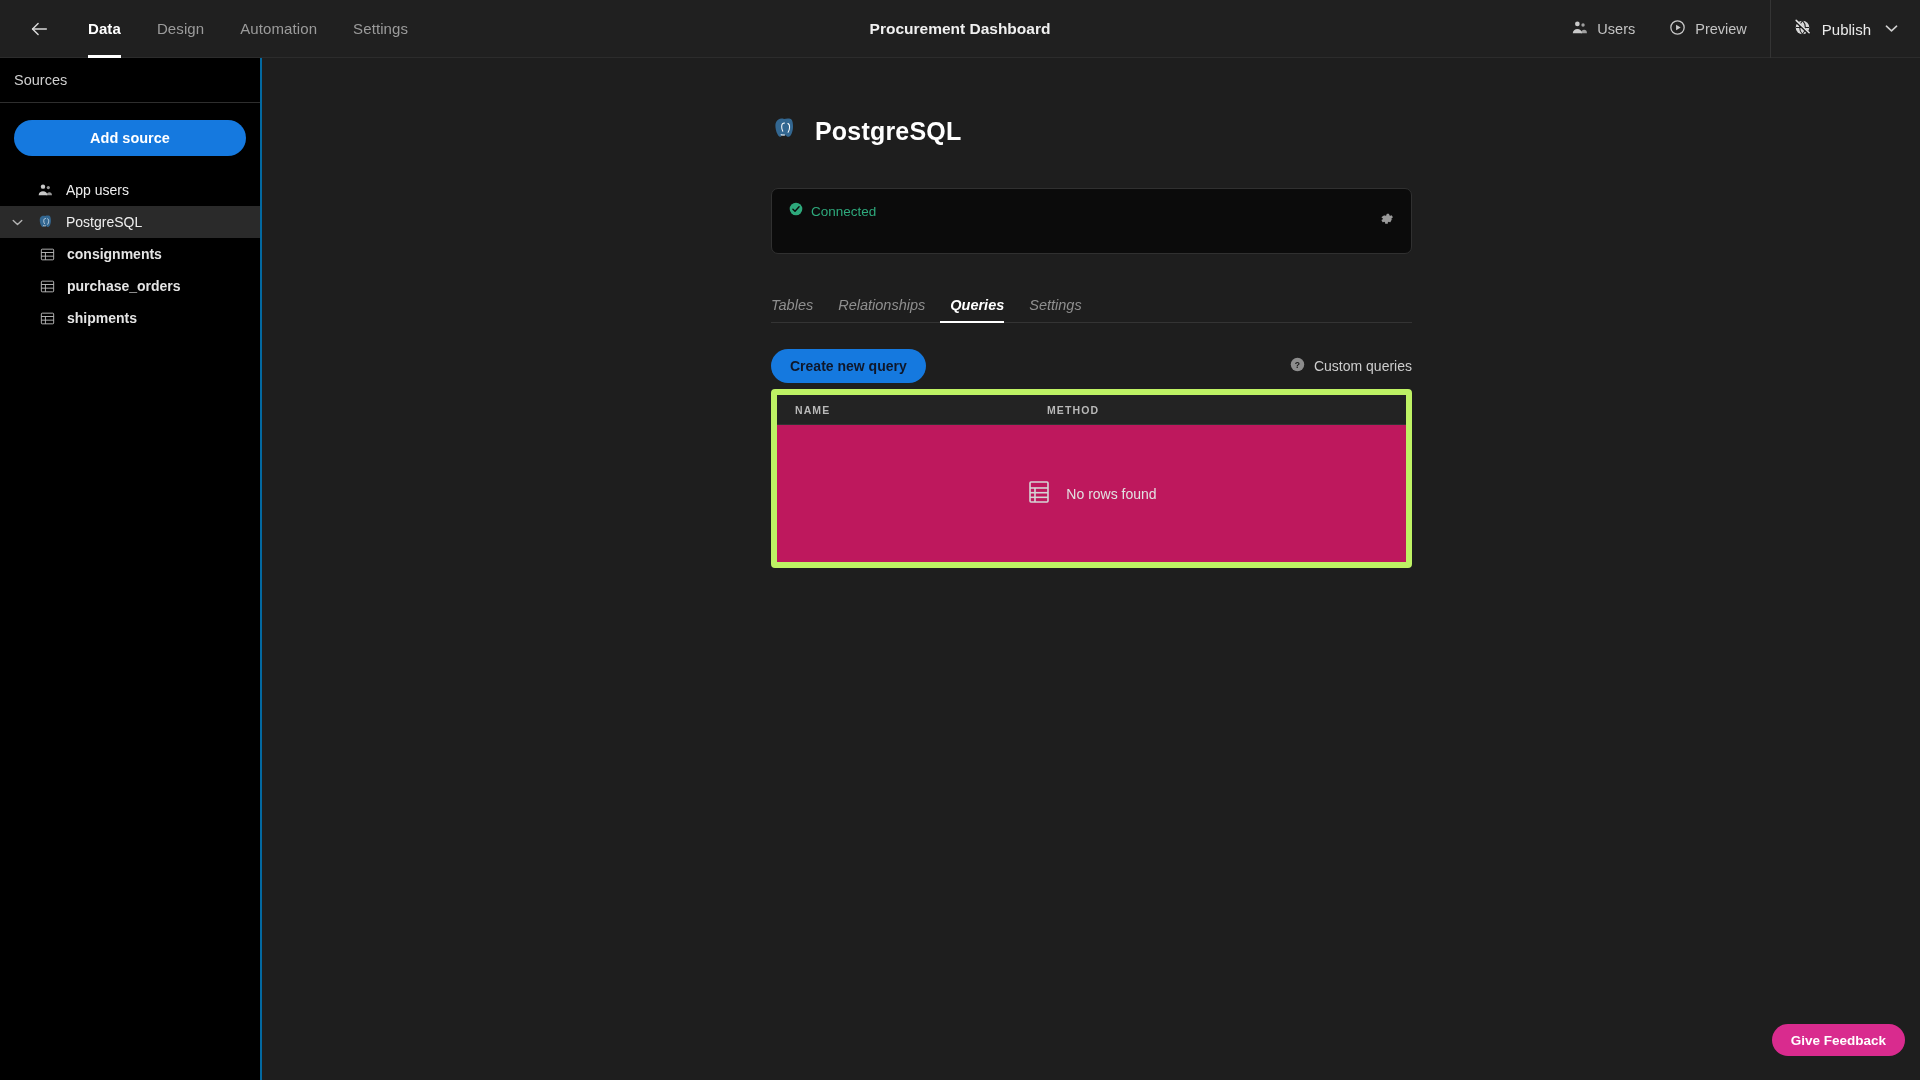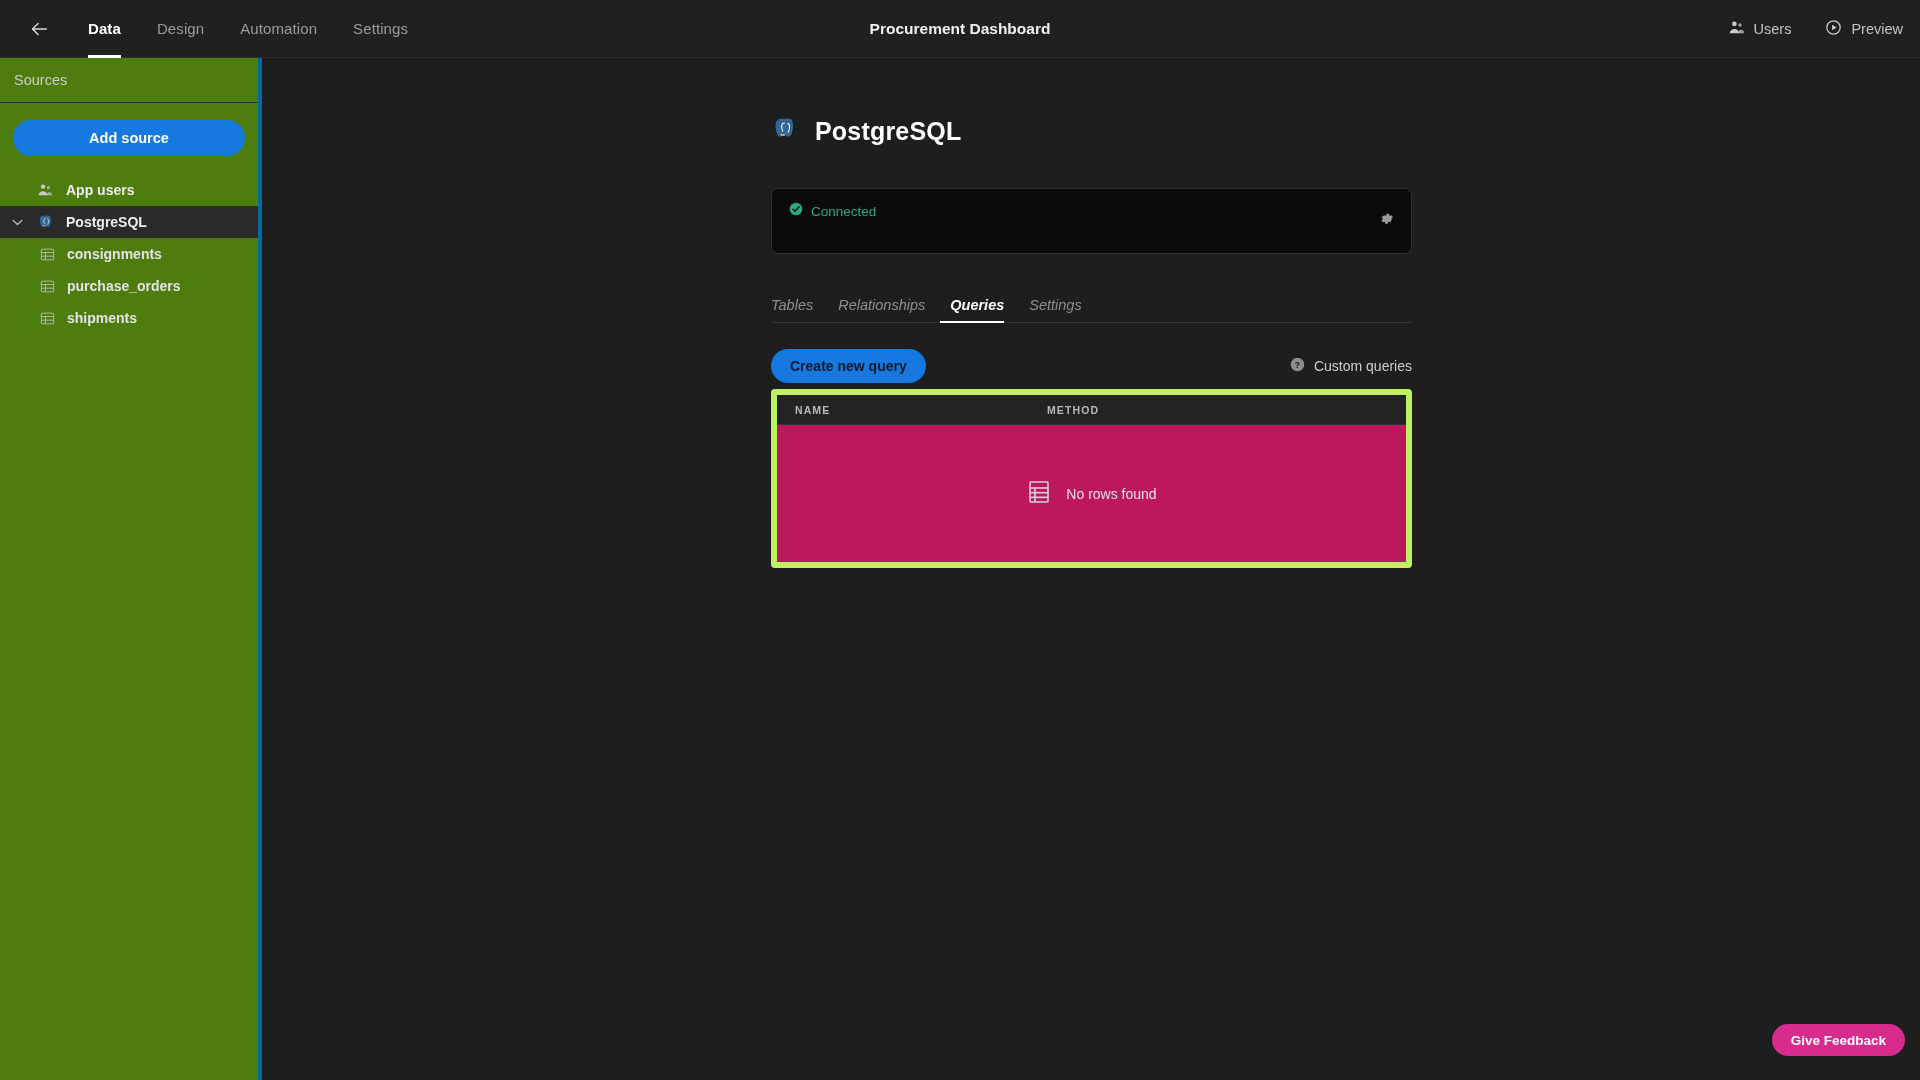--- a/index.html
+++ b/index.html
@@ -57,40 +57,40 @@
   .publish-btn {
     display: flex; align-items: center; gap: 10px;
     font-size: 15px; color: #eaeaea; cursor: pointer; font-weight: 400;
   }
   .chev { font-size: 12px; color: #cfcfcf; margin-left: 4px; }
 
   
   .sidebar {
     position: absolute; top: 58px; left: 0;
     width: 262px; height: 1022px;
-    background: #4d7c0f;
-    border-right: 4px solid #0369a1;
+    background: #000000;
+    border-right: 2px solid #0369a1;
   }
   .sidebar-head {
     height: 45px; display: flex; align-items: center;
     padding-left: 14px; font-size: 14.5px; color: #cfcfcf;
     border-bottom: 1px solid #2e2e2e;
   }
   .add-source {
     display: block; width: 232px; height: 36px; margin: 17px auto 0 auto;
     background: #1579df; color: #ffffff;
     border: none; border-radius: 18px;
     font-family: inherit; font-size: 14.5px; font-weight: 700;
     cursor: pointer;
   }
   .src-list { margin-top: 18px; }
   .src-row {
     display: flex; align-items: center; height: 32px;
     padding-left: 16px; gap: 12px; cursor: pointer;
-    font-size: 14px; color: #eeeeee; font-weight: 700;
+    font-size: 14px; color: #eeeeee; font-weight: 400;
   }
   .src-row.selected { background: #2a2a2a; }
   .src-caret { width: 14px; display: flex; align-items: center; justify-content: center;
                color: #b5b5b5; font-size: 10px; margin-left: -6px; }
   .src-icon { width: 18px; height: 18px; display: flex; align-items: center; justify-content: center; }
   .table-row {
     display: flex; align-items: center; height: 32px;
     padding-left: 38px; gap: 11px; cursor: pointer;
     font-size: 14px; color: #e4e4e4; font-weight: 700;
   }
@@ -221,20 +221,38 @@
     <div class="tr-item">
       <span>
         <svg width="17" height="17" viewBox="0 0 24 24" fill="none">
           <circle cx="12" cy="12" r="9.4" stroke="#c9c9c9" stroke-width="1.8"></circle>
           <polygon points="10,8 16.5,12 10,16" fill="#c9c9c9"></polygon>
         </svg>
       </span>
       <span>Preview</span>
     </div>
 
+    <div class="publish-group">
+      <div class="publish-btn">
+        <span>
+          <svg width="19" height="19" viewBox="0 0 24 24" fill="none" stroke="#e0e0e0" stroke-width="1.6">
+            <circle cx="12" cy="12" r="8.6" fill="#d8d8d8" stroke="none"></circle>
+            <path d="M3.6 12h16.8M12 3.4c2.4 2.4 3.6 5.4 3.6 8.6s-1.2 6.2-3.6 8.6c-2.4-2.4-3.6-5.4-3.6-8.6S9.6 5.8 12 3.4z" stroke="#1e1e1e" stroke-width="1.3"></path>
+            <line x1="4" y1="4.4" x2="20.4" y2="20" stroke="#1e1e1e" stroke-width="3.4" stroke-linecap="round"></line>
+            <line x1="4" y1="3" x2="20.4" y2="18.6" stroke="#e8e8e8" stroke-width="1.9" stroke-linecap="round"></line>
+          </svg>
+        </span>
+        <span>Publish</span>
+        <span class="chev">
+          <svg width="13" height="9" viewBox="0 0 14 9" fill="none" stroke="#cfcfcf" stroke-width="1.7" stroke-linecap="round" stroke-linejoin="round">
+            <polyline points="1.5,2 7,7 12.5,2"></polyline>
+          </svg>
+        </span>
+      </div>
+    </div>
 
   </div>
 </div>
 
 <div class="sidebar">
 
   <div class="sidebar-head">Sources</div>
 
   <button class="add-source">Add source</button>
 

